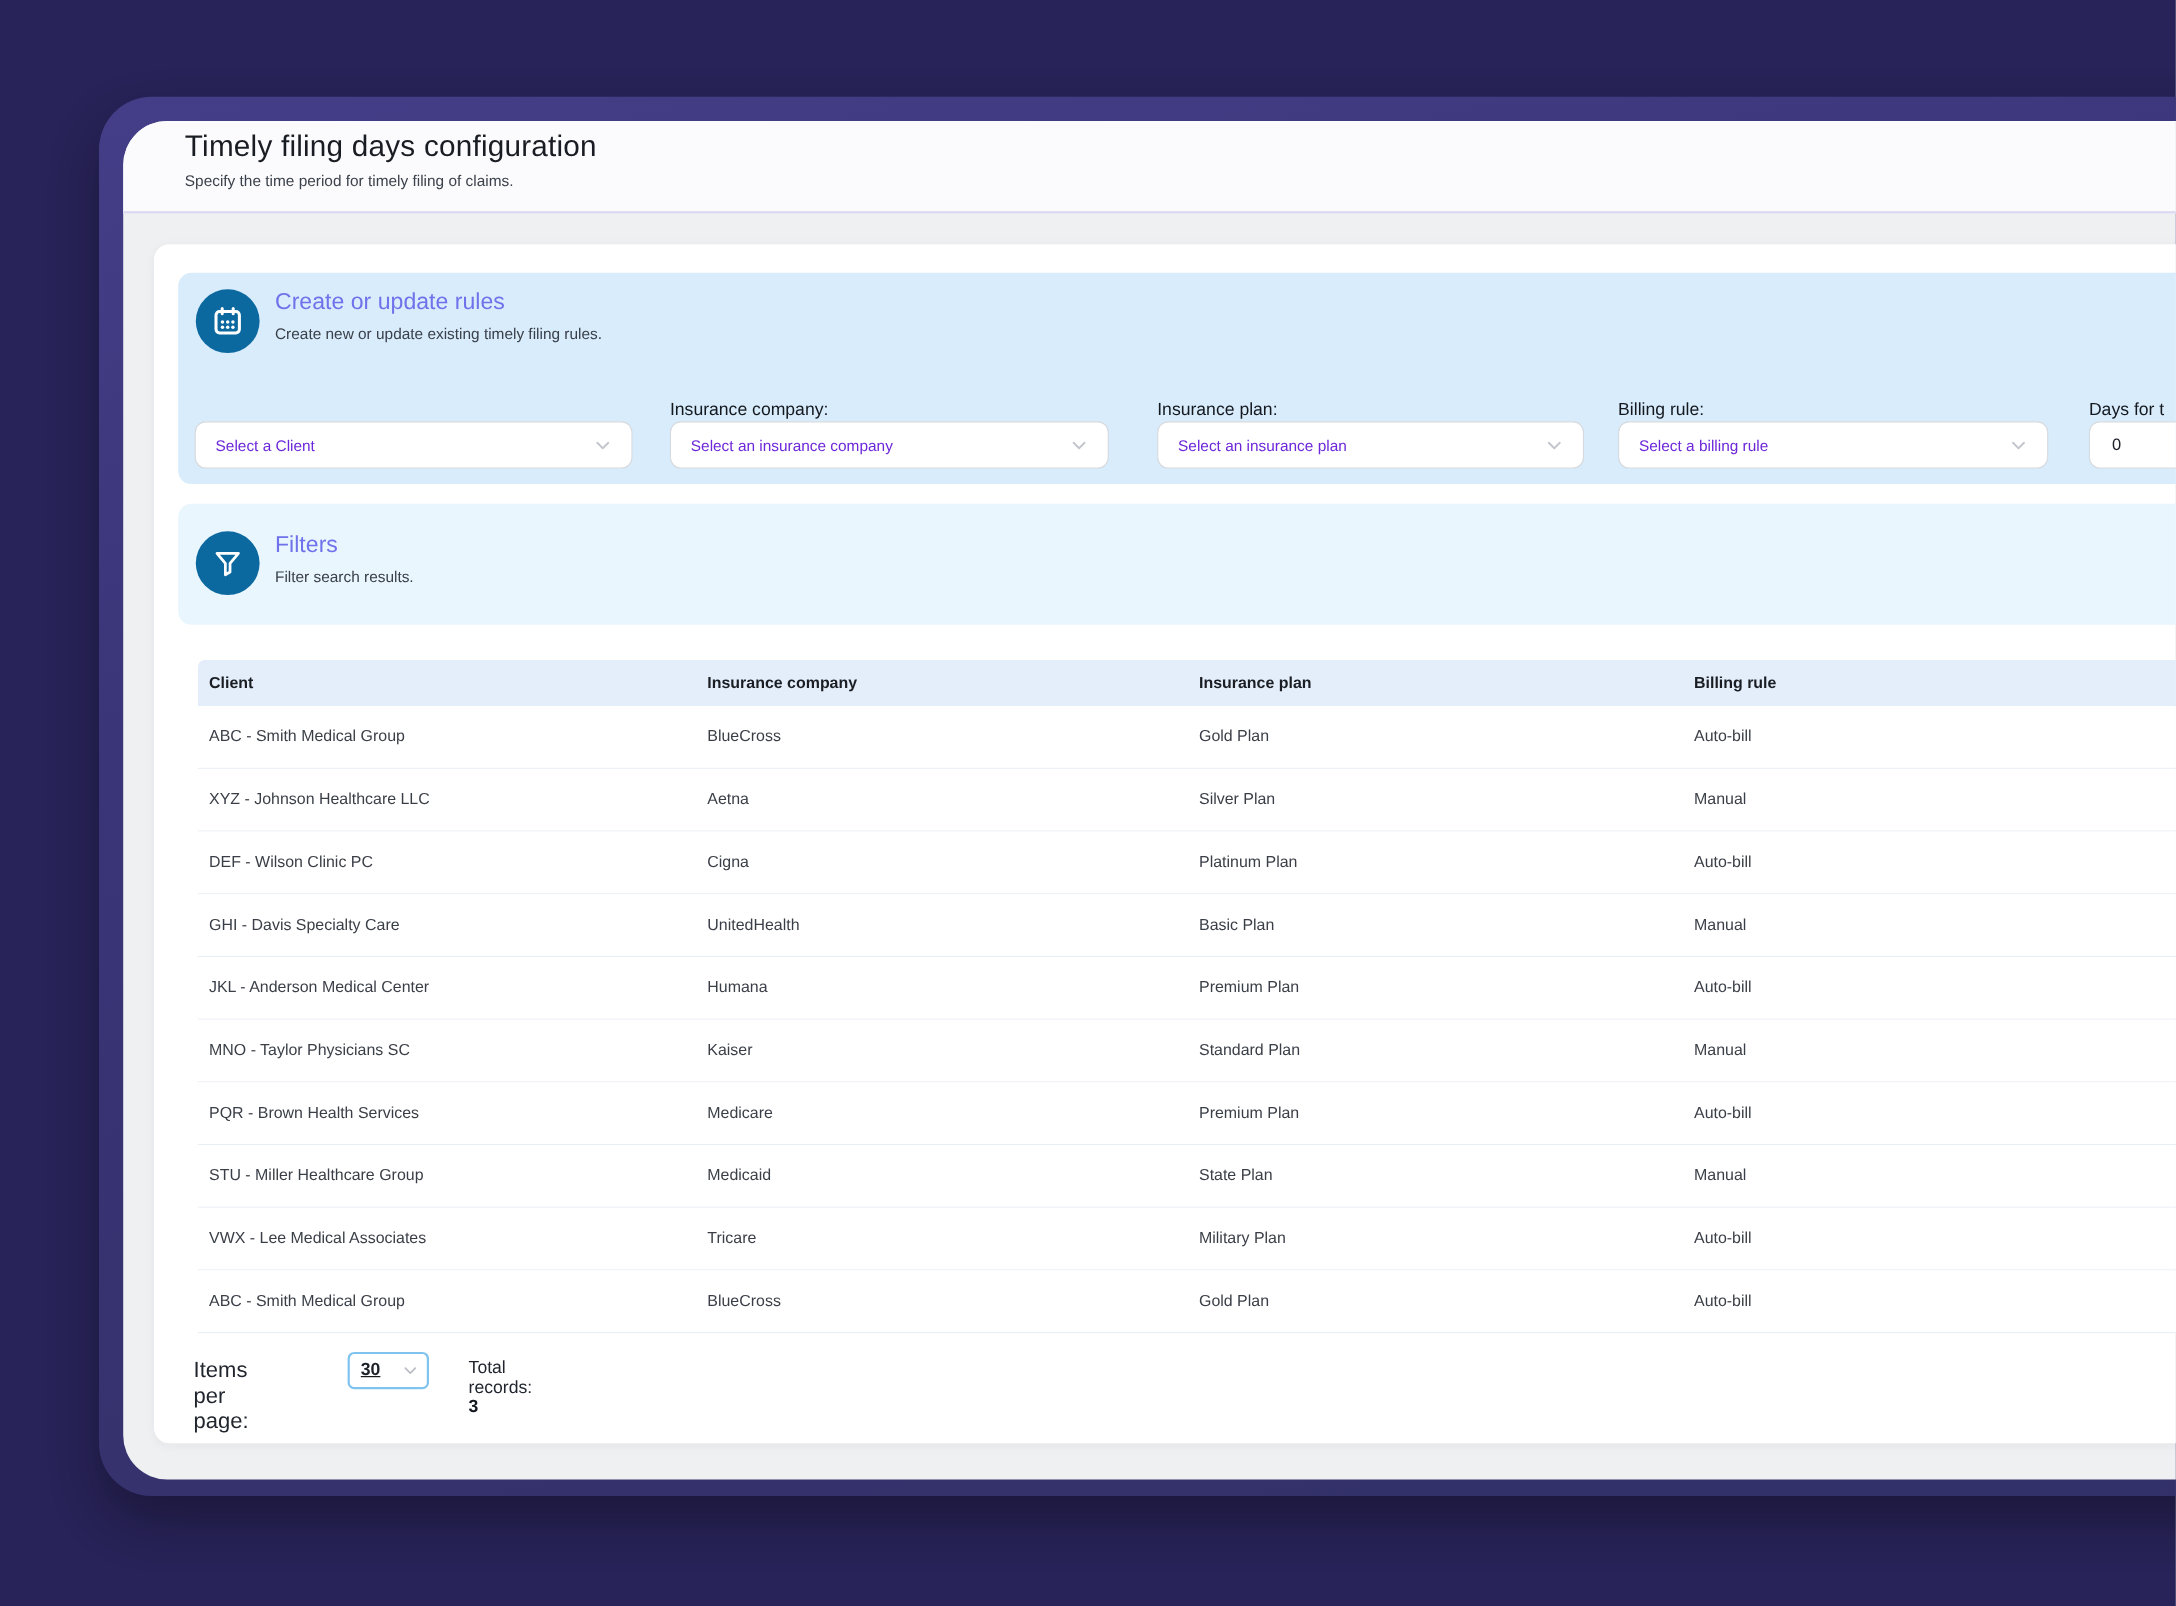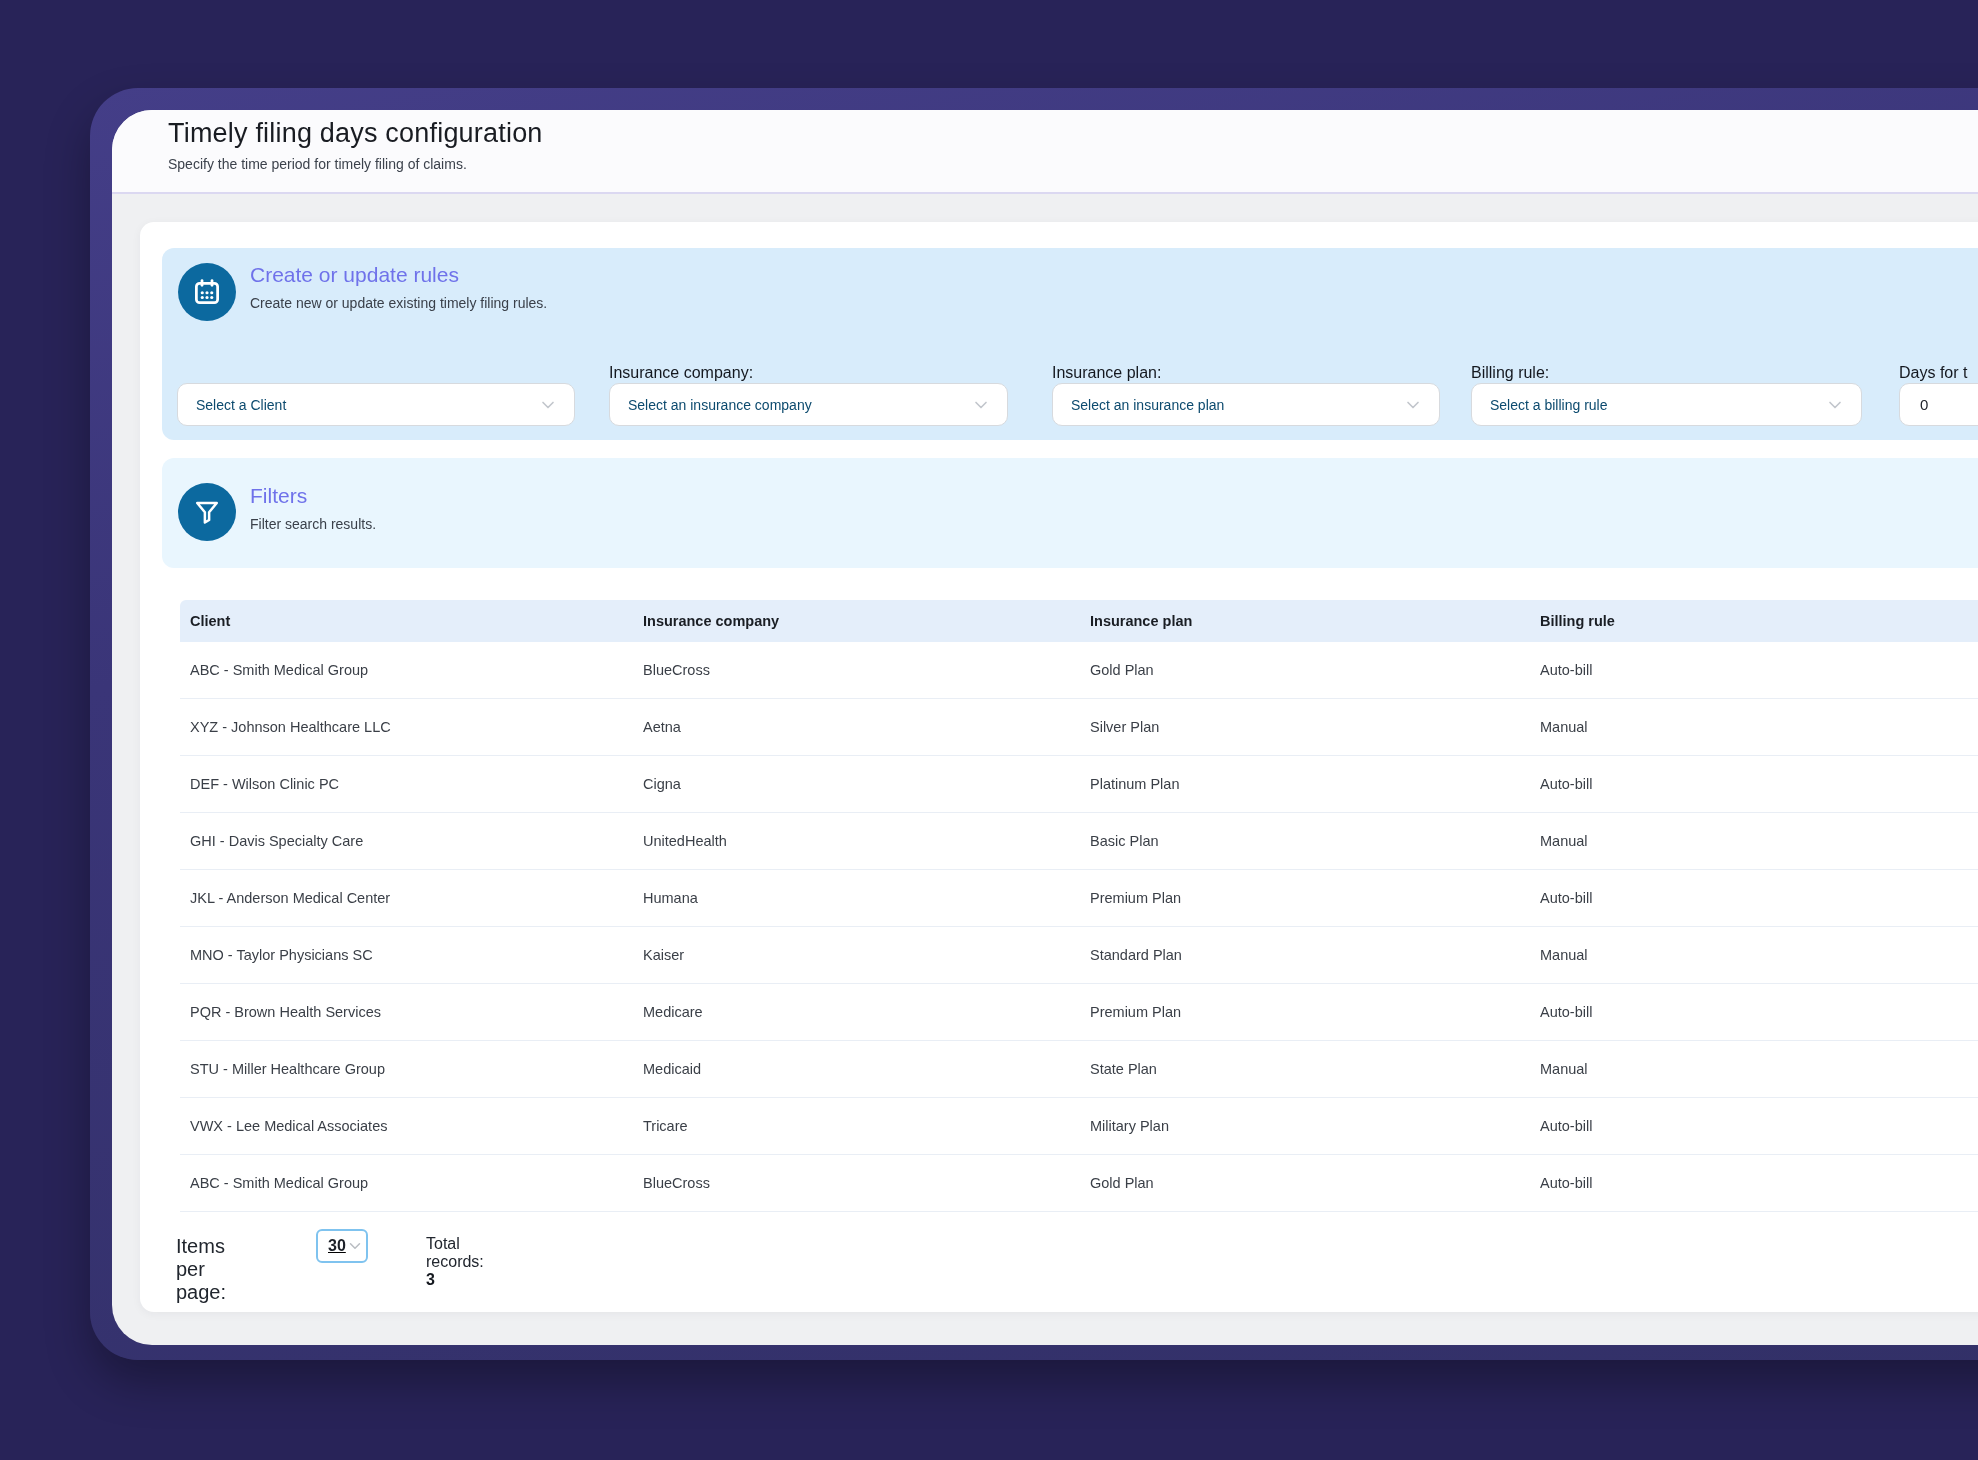--- a/index.html
+++ b/index.html
@@ -65,21 +65,21 @@
     position:absolute;top:0;left:0;font-size:16px;font-weight:500;color:#14181F;
     white-space:nowrap;
     margin-top:12px;
   }
   .select-box,.num-input{
     position:absolute;top:31px;height:43px;background:#FFFFFF;
     border:1px solid #D7DADE;border-radius:10px;box-sizing:border-box;
   }
   .select-box{display:flex;align-items:center;justify-content:space-between;
     padding:0 16px 0 18px;cursor:pointer;}
-  .select-placeholder{font-size:14px;color:#0c4a6e;white-space:nowrap;}
+  .select-placeholder{font-size:14px;color:#6d28d9;white-space:nowrap;}
   .num-input{
     font-family:"Liberation Sans", sans-serif;
     font-size:15px;color:#1D2128;padding:0 0 0 20px;outline:none;width:200px;
   }
   .f0{left:15px;}  .f0 .select-box{width:398px;}
   .f1{left:447px;} .f1 .select-box{width:399px;}
   .f2{left:890px;} .f2 .select-box{width:388px;}
   .f3{left:1309px;}.f3 .select-box{width:391px;}
   .f4{left:1737px;}
   
@@ -96,21 +96,21 @@
   .trow{
     display:grid;grid-template-columns:453px 447px 450px auto;
     height:56px;align-items:center;background:#FFFFFF;
     border-bottom:1px solid #E9EEF5;color:#3A3F47;
   }
   .trow > div{padding-left:10px;white-space:nowrap;}
   
   .pagination{position:absolute;left:36px;top:1005px;height:40px;}
   .ipp-label{position:absolute;left:0;top:8px;font-size:20px;color:#21262E;}
   .ipp-select{
-    position:absolute;left:140px;top:2px;width:52px;height:34px;
+    position:absolute;left:140px;top:2px;width:74px;height:34px;
     border:2px solid #7FC3EF;border-radius:6px;background:#FFFFFF;
     display:flex;align-items:center;justify-content:space-between;
     padding:0 6px 0 10px;box-sizing:border-box;cursor:pointer;text-decoration:underline;
   }
   .ipp-value{font-size:16px;font-weight:700;color:#1D2128;}
   .total-records{position:absolute;left:250px;top:8px;font-size:16px;color:#21262E;}
   .total-records b{font-weight:700;color:#14181F;}
   .chev{flex:0 0 auto;}
 </style>
 </head>

